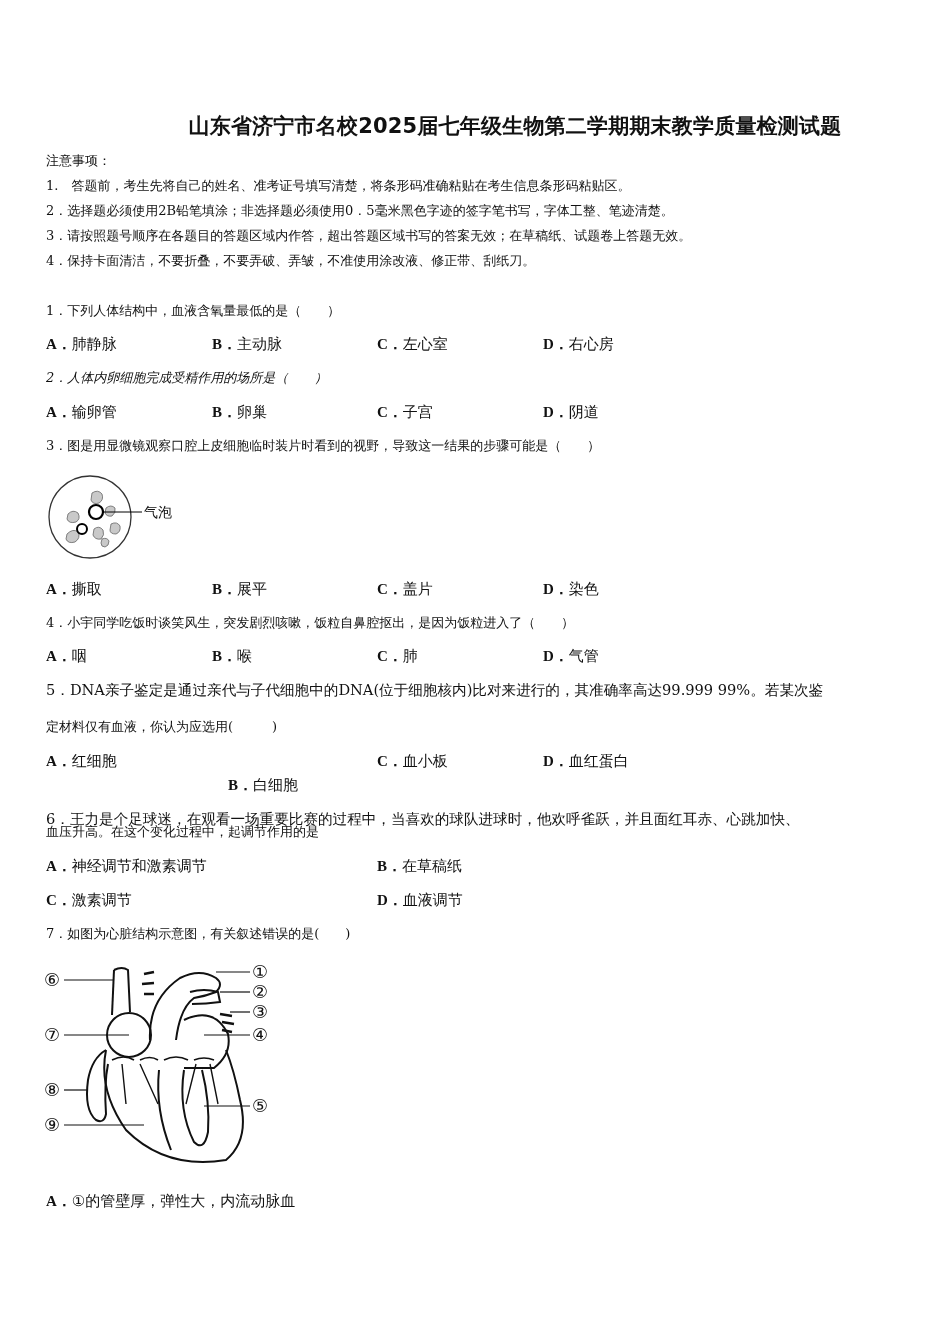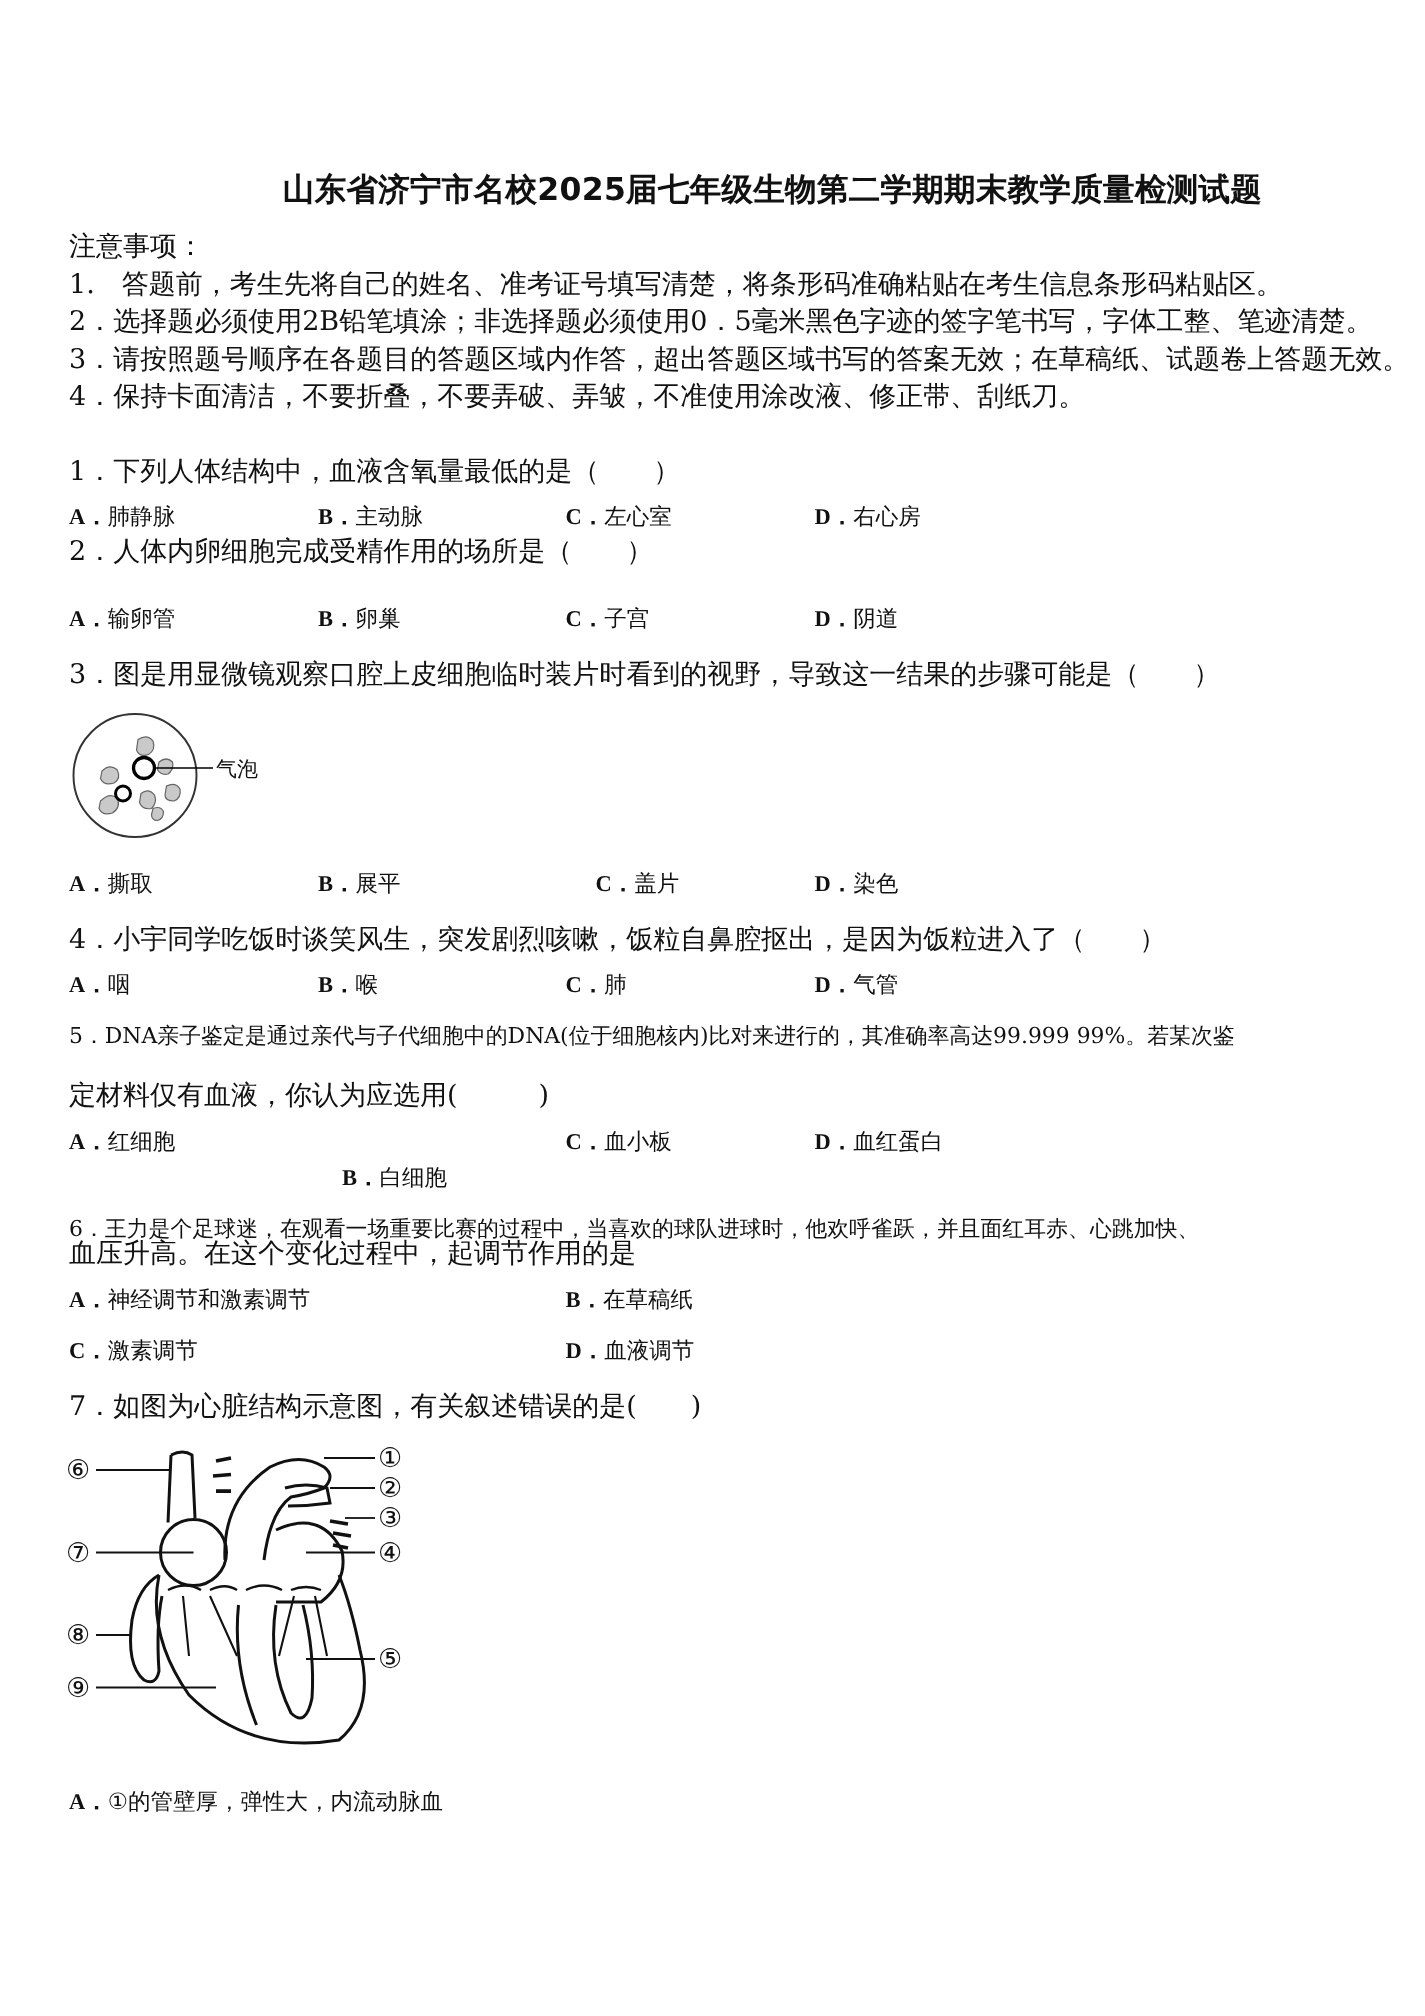--- a/index.html
+++ b/index.html
@@ -7,21 +7,21 @@
     width: 950px; height: 1344px; position: relative; overflow: hidden;
     font-family: "DejaVu Serif", "Liberation Serif", serif;
     color: #111;
   }
   .title {
     position: absolute; left: 0; top: 112px; width: 950px; text-align: center;
     font-family: "DejaVu Sans", "Liberation Sans", sans-serif;
     font-weight: bold; font-size: 21px; letter-spacing: 0.2px; padding-left: 40px;
   }
   .line {
-    position: absolute; left: 46px; font-size: 18px; white-space: nowrap;
+    position: absolute; left: 46px; font-size: 13px; white-space: nowrap;
   }
   .opt {
     position: absolute; font-size: 15px; white-space: nowrap;
   }
   .opt .lbl { font-weight: bold; font-family: "Liberation Serif", serif; }
   .figure { position: absolute; }
 </style>
 </head>
 <body>
 
@@ -34,21 +34,21 @@
   <div class="line" style="top:202px;">2．选择题必须使用2B铅笔填涂；非选择题必须使用0．5毫米黑色字迹的签字笔书写，字体工整、笔迹清楚。</div>
   <div class="line" style="top:227px;">3．请按照题号顺序在各题目的答题区域内作答，超出答题区域书写的答案无效；在草稿纸、试题卷上答题无效。</div>
   <div class="line" style="top:252px;">4．保持卡面清洁，不要折叠，不要弄破、弄皱，不准使用涂改液、修正带、刮纸刀。</div>
 
   <div class="line" style="top:302px;">1．下列人体结构中，血液含氧量最低的是（　　）</div>
   <div class="opt" style="left:46px; top:335px;"><span class="lbl">A．</span><span>肺静脉</span></div>
   <div class="opt" style="left:212px; top:335px;"><span class="lbl">B．</span><span>主动脉</span></div>
   <div class="opt" style="left:377px; top:335px;"><span class="lbl">C．</span><span>左心室</span></div>
   <div class="opt" style="left:543px; top:335px;"><span class="lbl">D．</span><span>右心房</span></div>
 
-  <div class="line" style="top:355px;">2．人体内卵细胞完成受精作用的场所是（　　）</div>
+  <div class="line" style="top:369px;font-style:italic;">2．人体内卵细胞完成受精作用的场所是（　　）</div>
   <div class="opt" style="left:46px; top:403px;"><span class="lbl">A．</span><span>输卵管</span></div>
   <div class="opt" style="left:212px; top:403px;"><span class="lbl">B．</span><span>卵巢</span></div>
   <div class="opt" style="left:377px; top:403px;"><span class="lbl">C．</span><span>子宫</span></div>
   <div class="opt" style="left:543px; top:403px;"><span class="lbl">D．</span><span>阴道</span></div>
 
   <div class="line" style="top:437px;">3．图是用显微镜观察口腔上皮细胞临时装片时看到的视野，导致这一结果的步骤可能是（　　）</div>
   <div class="figure" style="left:46px; top:474px; width:140px; height:90px;">
     <svg width="140" height="90" viewBox="0 0 140 90">
       <circle cx="44" cy="43" r="41" fill="none" stroke="#333" stroke-width="1.3"></circle>
       <path d="M46 19 q6 -4 10 1 q2 6 -3 9 q-6 2 -8 -3 z" fill="#c9c9c9" stroke="#666" stroke-width="0.8"></path>
@@ -59,21 +59,21 @@
       <path d="M56 65 q5 -2 7 2 q0 5 -4 6 q-4 0 -4 -4 z" fill="#c9c9c9" stroke="#666" stroke-width="0.8"></path>
       <path d="M21 60 q6 -6 11 -2 q3 6 -3 10 q-7 2 -9 -3 z" fill="#c9c9c9" stroke="#666" stroke-width="0.8"></path>
       <circle cx="50" cy="38" r="7" fill="#fff" stroke="#000" stroke-width="2.2"></circle>
       <circle cx="36" cy="55" r="5" fill="#fff" stroke="#000" stroke-width="2"></circle>
       <line x1="57" y1="38" x2="96" y2="38" stroke="#000" stroke-width="1"></line>
       <text x="98" y="43" font-size="14" font-family="DejaVu Serif, serif" fill="#111">气泡</text>
     </svg>
   </div>
   <div class="opt" style="left:46px; top:580px;text-align:right;"><span class="lbl">A．</span><span>撕取</span></div>
   <div class="opt" style="left:212px; top:580px;"><span class="lbl">B．</span><span>展平</span></div>
-  <div class="opt" style="left:377px; top:580px;margin-left:20px;"><span class="lbl">C．</span><span>盖片</span></div>
+  <div class="opt" style="left:377px; top:580px;"><span class="lbl">C．</span><span>盖片</span></div>
   <div class="opt" style="left:543px; top:580px;"><span class="lbl">D．</span><span>染色</span></div>
 
   <div class="line" style="top:614px;">4．小宇同学吃饭时谈笑风生，突发剧烈咳嗽，饭粒自鼻腔抠出，是因为饭粒进入了（　　）</div>
   <div class="opt" style="left:46px; top:647px;"><span class="lbl">A．</span><span>咽</span></div>
   <div class="opt" style="left:212px; top:647px;"><span class="lbl">B．</span><span>喉</span></div>
   <div class="opt" style="left:377px; top:647px;"><span class="lbl">C．</span><span>肺</span></div>
   <div class="opt" style="left:543px; top:647px;"><span class="lbl">D．</span><span>气管</span></div>
 
   <div class="line" style="top:681px; font-size:14.6px;">5．DNA亲子鉴定是通过亲代与子代细胞中的DNA(位于细胞核内)比对来进行的，其准确率高达99.999 99%。若某次鉴</div>
   <div class="line" style="top:718px;">定材料仅有血液，你认为应选用(　　　)</div>

